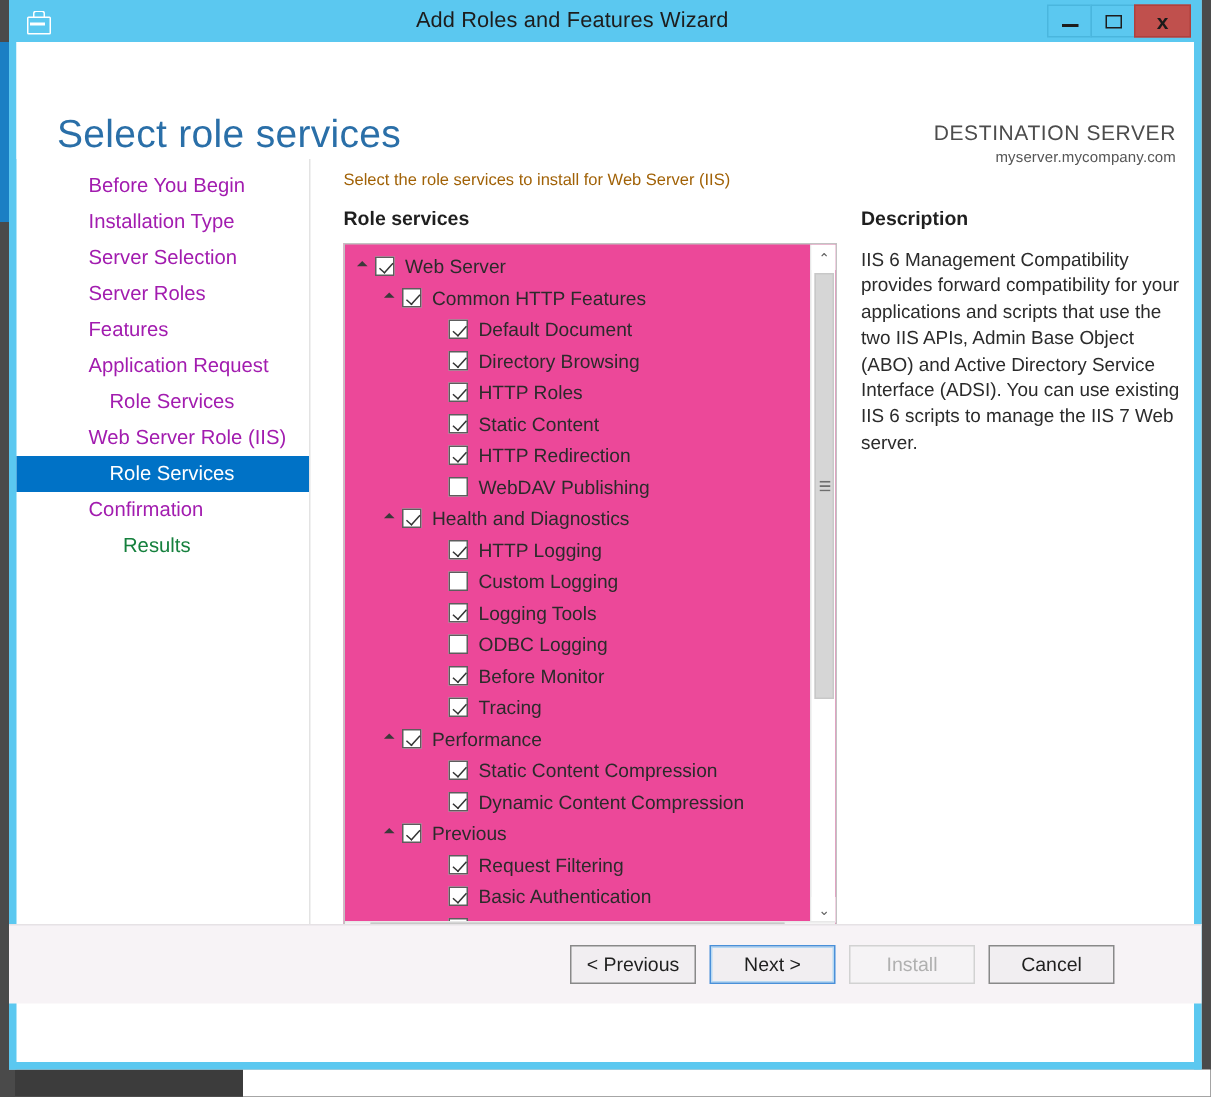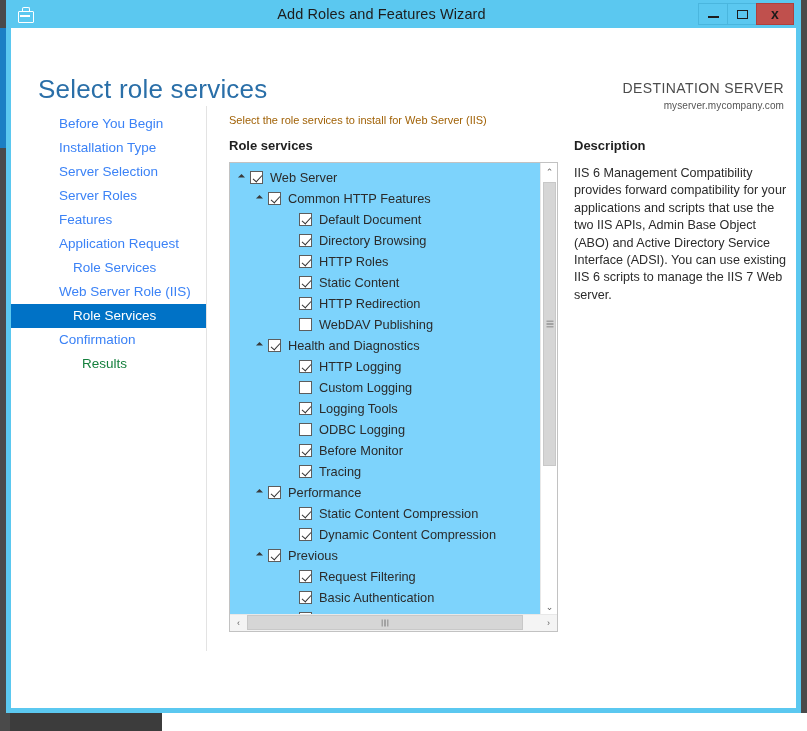--- a/index.html
+++ b/index.html
@@ -203,21 +203,21 @@
   #nav {
     position: absolute;
     left: 0;
     top: 6px;
     width: 195px;
   }
   .nav-item {
     height: 24px;
     line-height: 24px;
     font-size: 13.5px;
-    color: #3b82f6;
+    color: #a21caf;
     padding-left: 48px;
     white-space: nowrap;
     cursor: default;
     box-sizing: border-box;
   }
   .nav-item.indent {
     padding-left: 62px;
   }
   .nav-item.selected {
     background: #0072c6;
@@ -259,21 +259,21 @@
   }
   #desc-head {
     margin-bottom: 12px;
   }
 
   
   #tree-box {
     width: 329px;
     height: 470px;
     border: 1px solid #c2c2c2;
-    background: #7dd3fc;
+    background: #ec4899;
     position: relative;
     box-sizing: border-box;
     overflow: hidden;
   }
   #tree-scroll {
     position: absolute;
     left: 0; top: 0;
     width: 310px;
     height: 452px;
     overflow: hidden;
@@ -682,14 +682,20 @@
           </div>
         </div>
 
         <div id="right-col">
           <div class="col-head" id="desc-head">Description</div>
           <div id="desc-text">IIS 6 Management Compatibility provides forward compatibility for your applications and scripts that use the two IIS APIs, Admin Base Object (ABO) and Active Directory Service Interface (ADSI). You can use existing IIS 6 scripts to manage the IIS 7 Web server.</div>
         </div>
       </div>
     </div>
 
+    <div id="footer">
+        <button class="btn">&lt; Previous</button>
+        <button class="btn focused">Next &gt;</button>
+        <button class="btn disabled" disabled="">Install</button>
+        <button class="btn">Cancel</button>
+      </div>
   </div>
 </div>
 
 </body></html>

